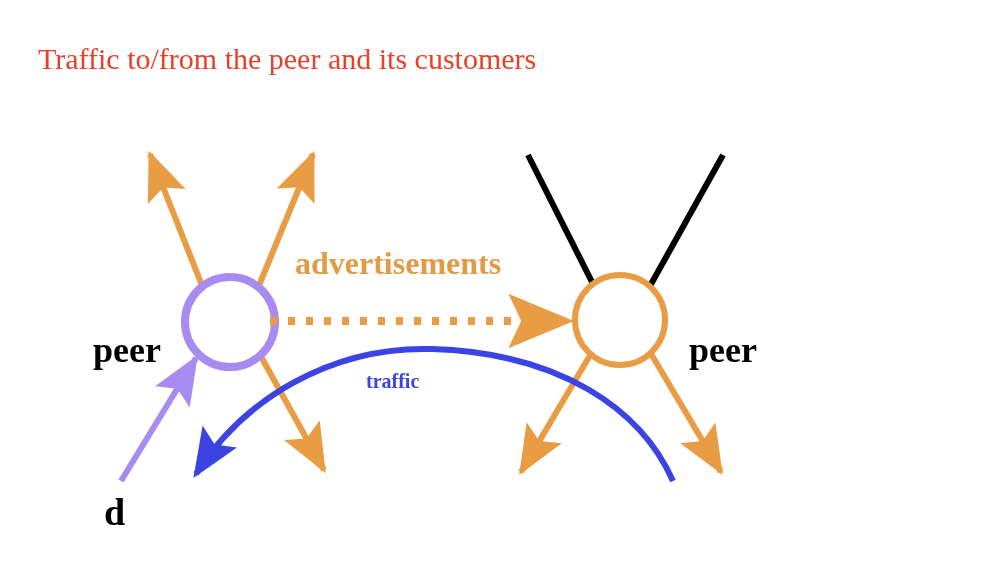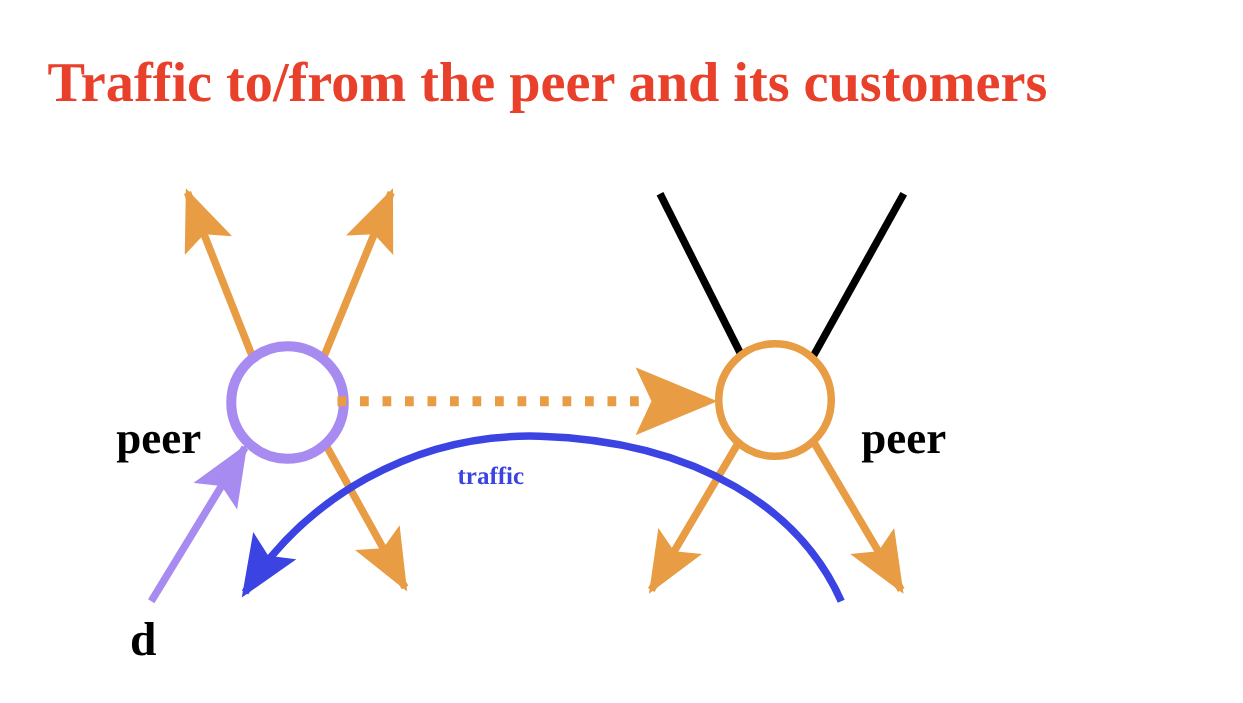--- a/index.html
+++ b/index.html
@@ -24,25 +24,25 @@
   }
   .lbl {
     position: absolute;
     white-space: nowrap;
     font-weight: bold;
     line-height: 1;
   }
   #page-title {
     left: 38px;
     top: 44px;
-    font-size: 45px;
+    font-size: 30px;
     letter-spacing: 0px;
     color: #E8402A;
     font-family: "Liberation Serif", "DejaVu Serif", serif;
-    font-weight: bold;
+    font-weight: normal;
   }
   #label-peer-left {
     left: 93px;
     top: 332px;
     font-size: 36px;
     color: #000000;
   }
   #label-peer-right {
     left: 689px;
     top: 332px;
@@ -120,18 +120,19 @@
 
     <path d="M 673,481 C 641,409 560,353 432,349 C 330,346 243,400 196,474" fill="none" stroke="#3B44E3" stroke-width="6" stroke-linecap="butt" marker-end="url(#ah-blue)"></path>
   </svg>
 
   <div class="lbl" id="page-title">Traffic to/from the peer and its customers</div>
 
   <div class="lbl" id="label-peer-left">peer</div>
 
   <div class="lbl" id="label-peer-right">peer</div>
 
+  <div class="lbl" id="label-advertisements">advertisements</div>
 
   <div class="lbl" id="label-traffic">traffic</div>
 
   <div class="lbl" id="label-d">d</div>
 
 </div>
 
 </body></html>

